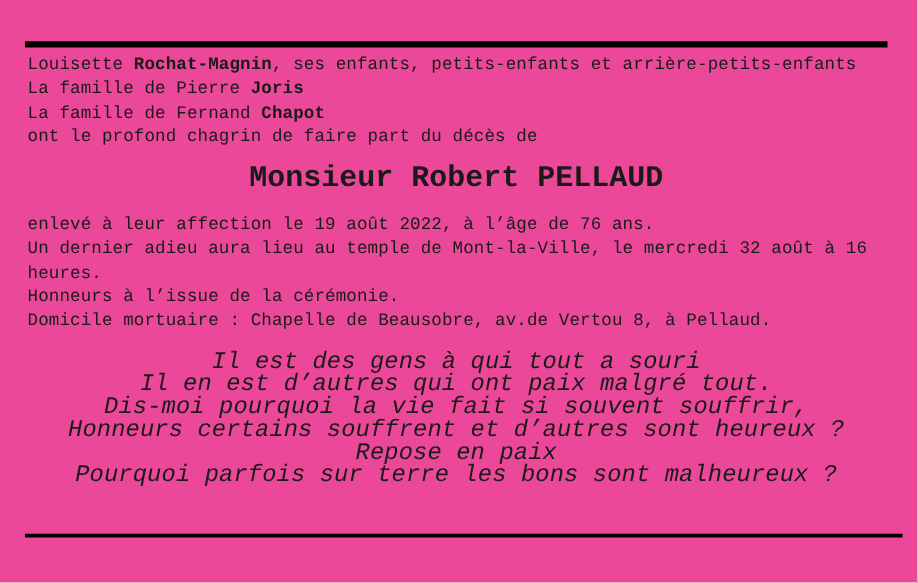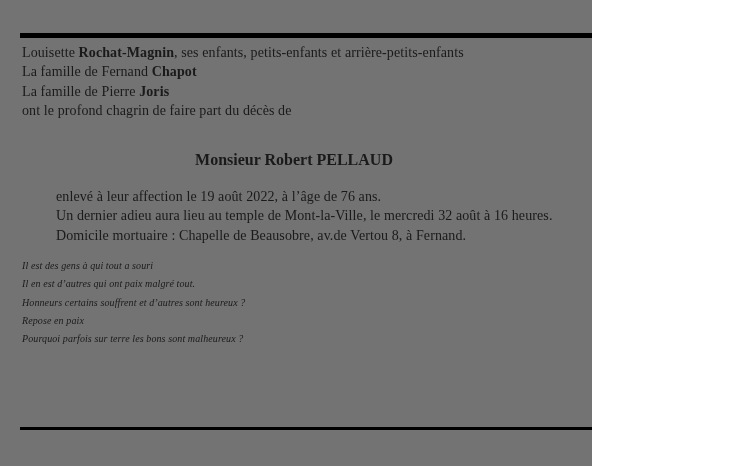--- a/index.html
+++ b/index.html
@@ -1,83 +1,85 @@
 <!DOCTYPE html>
 <html><head>
 <meta charset="utf-8">
 <style>
   html, body { margin: 0; padding: 0; background: #ffffff; }
   .page {
     position: relative;
-    width: 592px;
+    width: 734px;
     height: 466px;
-    background: #737373;
+    background: #ec4899;
     overflow: hidden;
-    font-family: Liberation Serif, serif;
+    font-family: Liberation Mono, monospace;
     color: #1a1a1a;
   }
   .rule { position: absolute; background: #000000; }
   .rule-top    { left: 20px; top: 33px;  width: 690px; height: 5px; }
   .rule-bottom { left: 20px; top: 427px; width: 702px; height: 3px; }
   .content {
     position: absolute;
     left: 22px;
     right: 26px;
     top: 43px;
   }
   .intro, .details {
     font-size: 14px;
     line-height: 19.3px;
     letter-spacing: 0.1px;
   }
   .b { font-weight: 700; }
   .title {
-    margin-top: 28px;
-    font-size: 16px;
+    margin-top: 12px;
+    font-size: 24px;
     line-height: 23px;
     font-weight: 700;
     text-align: center;
   }
-  .details { margin-top: 16px; margin-left: 34px; }
+  .details { margin-top: 16px; }
   .poem {
     margin-top: 12px;
-    font-size: 10px;
+    font-size: 19px;
     line-height: 18.3px;
     font-style: italic;
-    text-align: left;
+    text-align: center;
     letter-spacing: 0.1px;
   }
 </style>
 </head>
 <body>
 
 <div class="page">
 
   <div class="rule rule-top"></div>
 
   <div class="content">
 
     <div class="intro">
       <div class="line"><span>Louisette </span><span class="b">Rochat-Magnin</span><span>, ses enfants, petits-enfants et arrière-petits-enfants</span></div>
+      <div class="line"><span>La famille de Pierre </span><span class="b">Joris</span></div>
       <div class="line"><span>La famille de Fernand </span><span class="b">Chapot</span></div>
-      <div class="line"><span>La famille de Pierre </span><span class="b">Joris</span></div>
       <div class="line"><span>ont le profond chagrin de faire part du décès de</span></div>
     </div>
 
     <div class="title">Monsieur Robert PELLAUD</div>
 
     <div class="details">
       <div class="line"><span>enlevé à leur affection le 19 août 2022, à l’âge de 76 ans.</span></div>
       <div class="line"><span>Un dernier adieu aura lieu au temple de Mont-la-Ville, le mercredi 32 août à 16 heures.</span></div>
-      <div class="line"><span>Domicile mortuaire : Chapelle de Beausobre, av.de Vertou 8, à Fernand.</span></div>
+      <div class="line"><span>Honneurs à l’issue de la cérémonie.</span></div>
+      <div class="line"><span>Domicile mortuaire : Chapelle de Beausobre, av.de Vertou 8, à Pellaud.</span></div>
     </div>
 
     <div class="poem">
       <div class="poem-line">Il est des gens à qui tout a souri</div>
       <div class="poem-line">Il en est d’autres qui ont paix malgré tout.</div>
+      <div class="poem-line">Dis-moi pourquoi la vie fait si souvent souffrir,</div>
       <div class="poem-line">Honneurs certains souffrent et d’autres sont heureux ?</div>
       <div class="poem-line">Repose en paix</div>
       <div class="poem-line">Pourquoi parfois sur terre les bons sont malheureux ?</div>
     </div>
 
   </div>
 
   <div class="rule rule-bottom"></div>
 
 </div>

